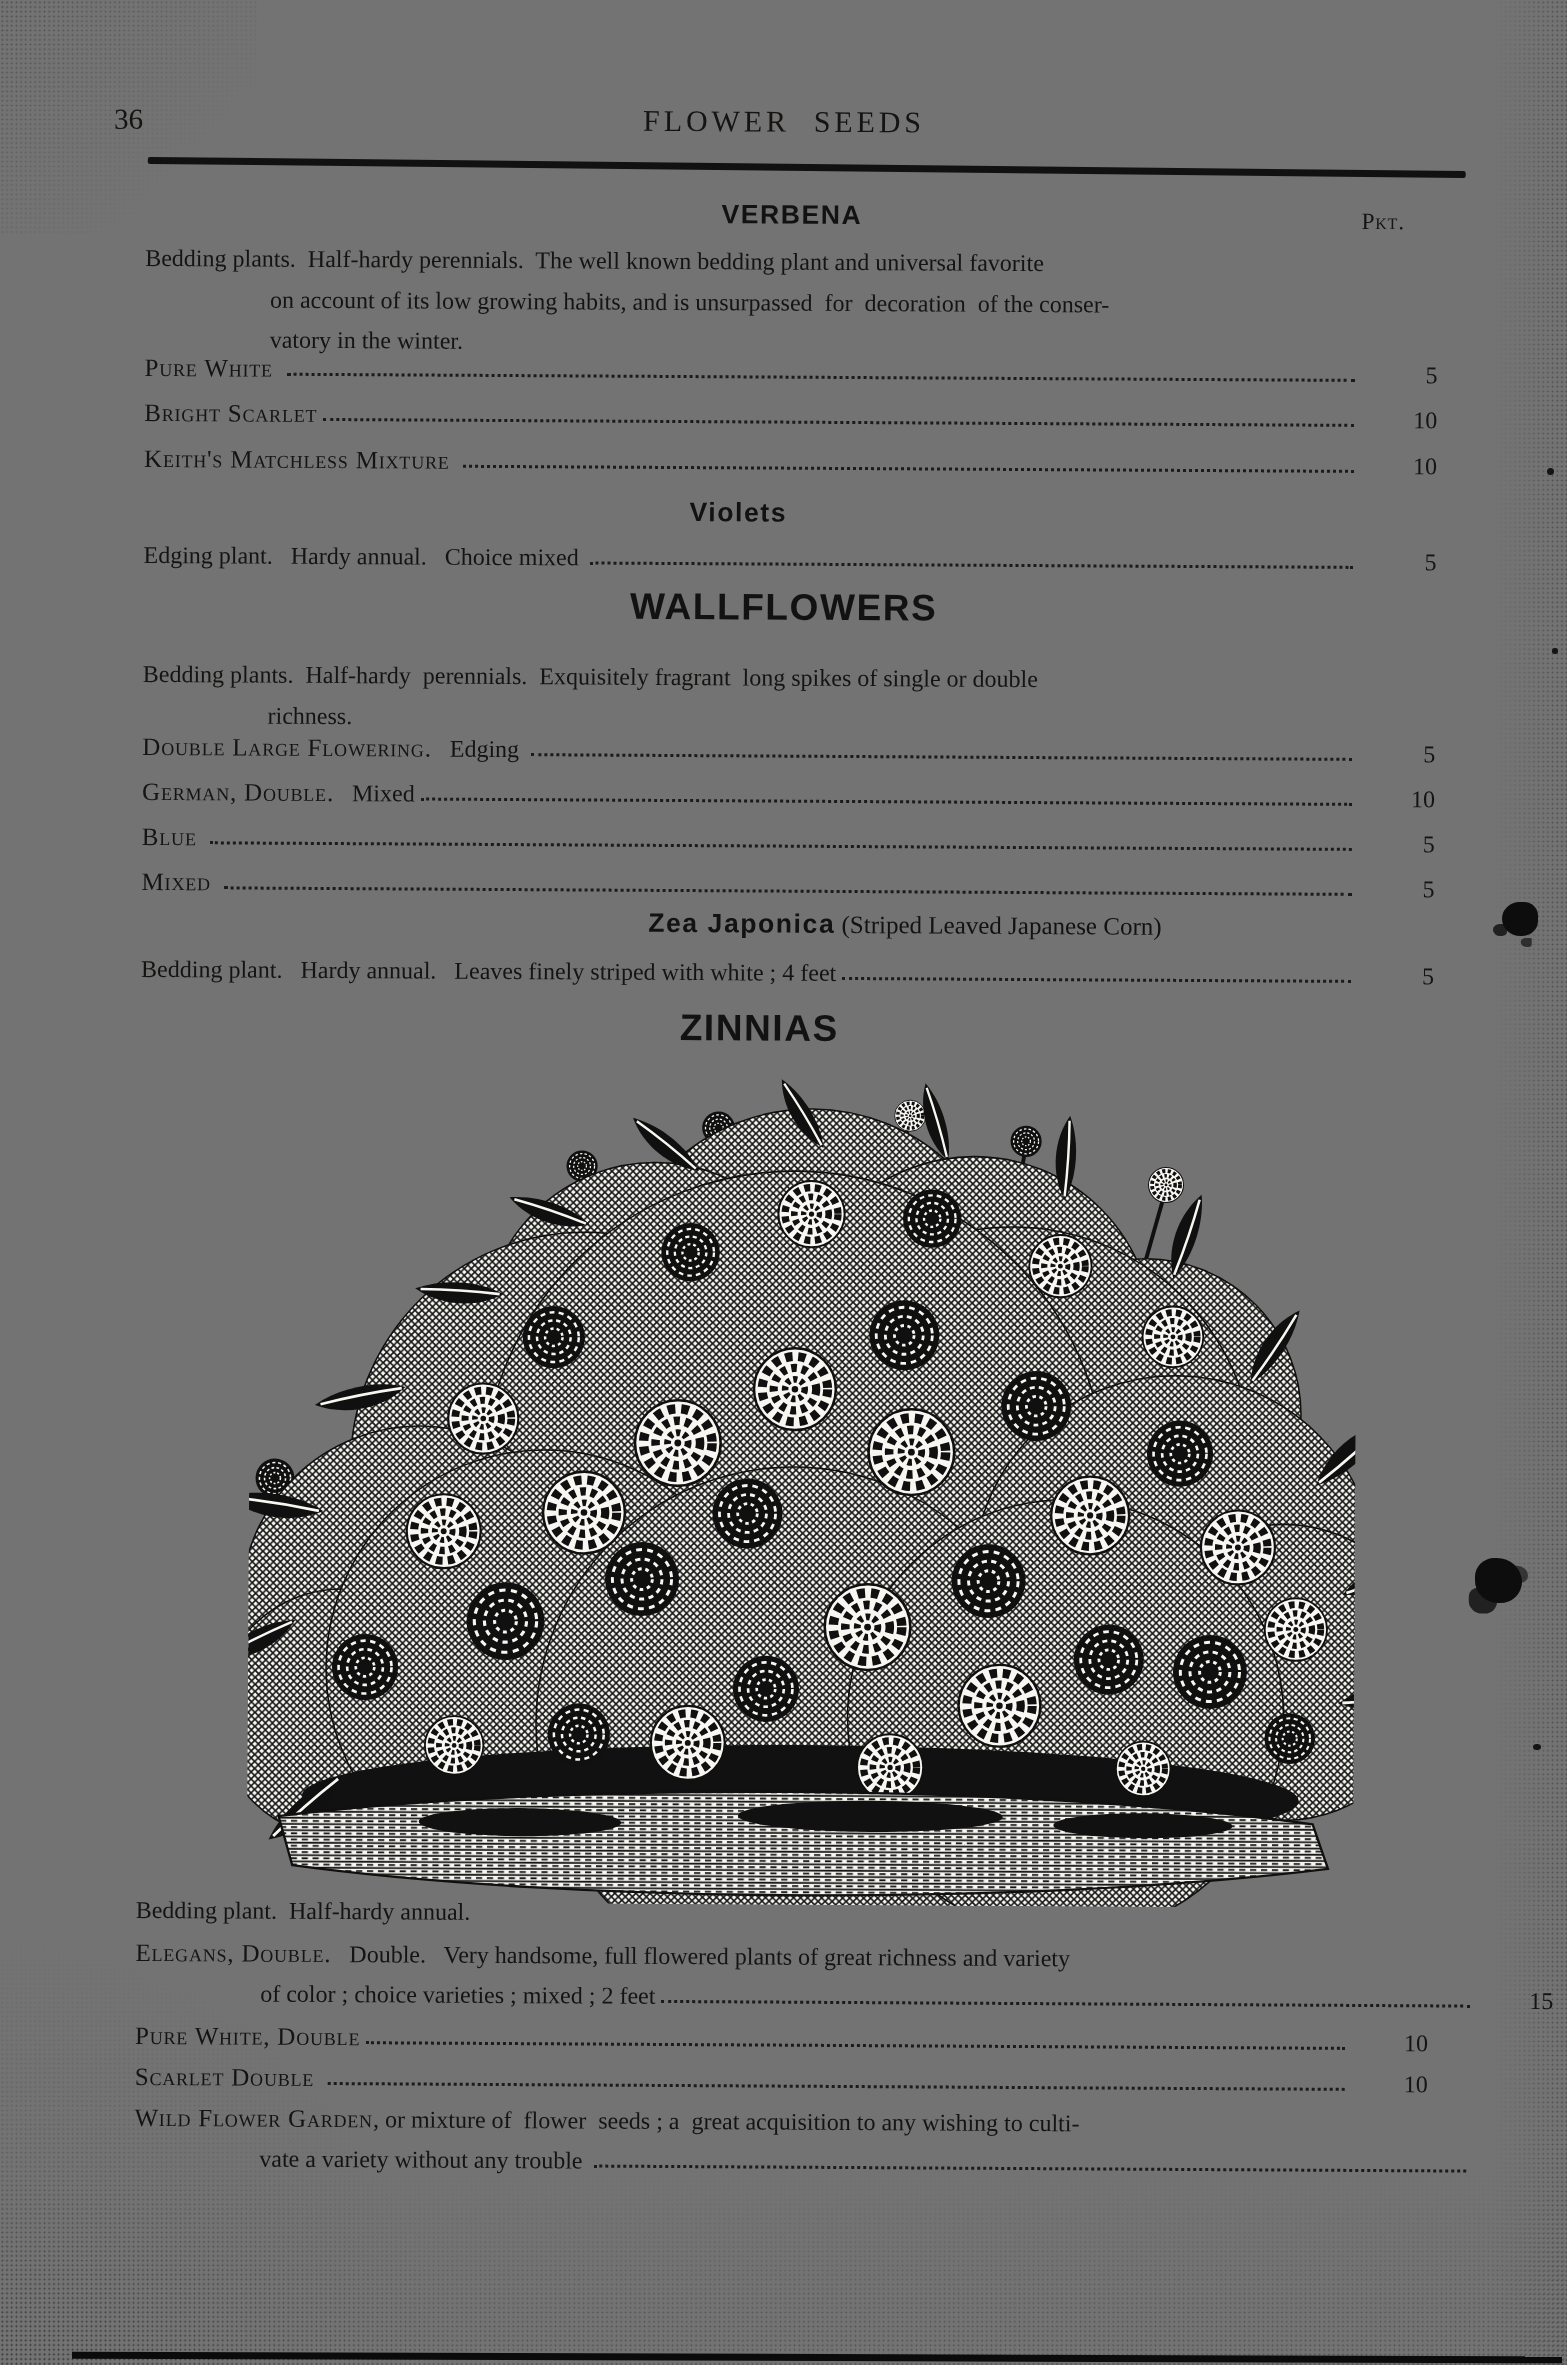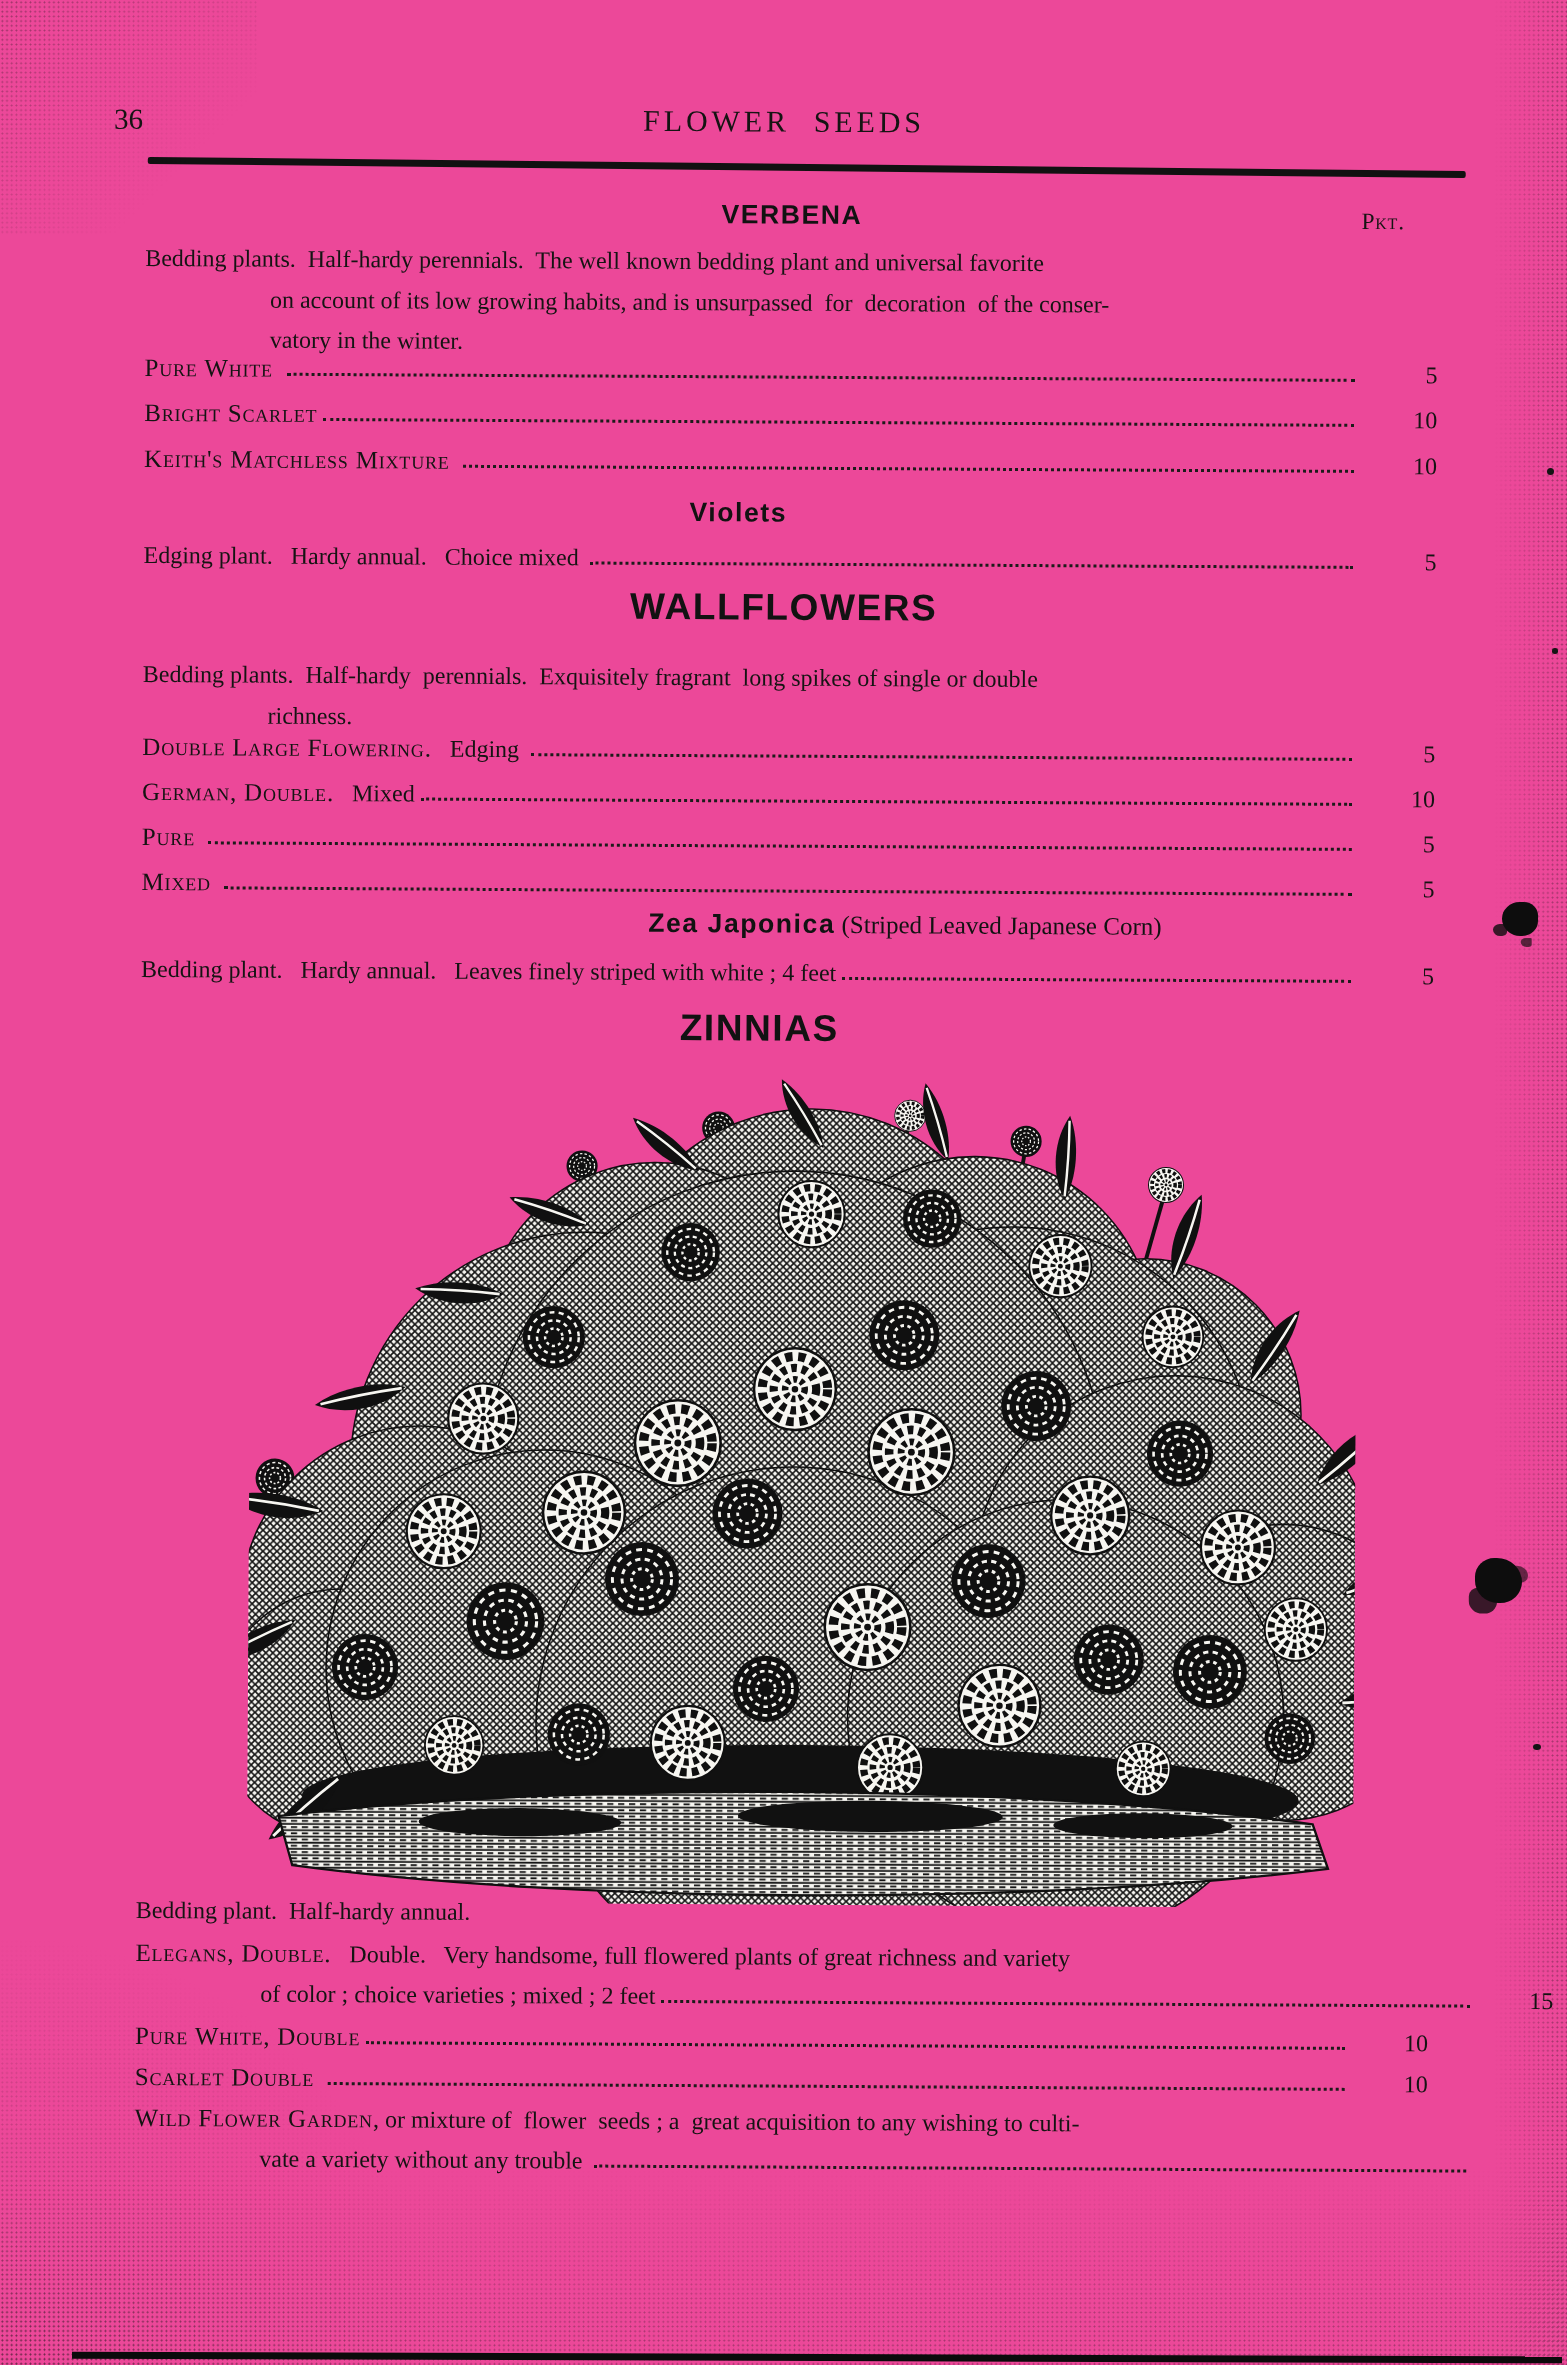--- a/index.html
+++ b/index.html
@@ -1,16 +1,16 @@
 <!DOCTYPE html>
 <html style="font-size:12.5px"><head>
 <meta charset="utf-8">
 <style>
   html,body{margin:0;padding:0;background:#3a3a3a;}
-  .page{position:relative;width:1568px;height:2366px;background:#ec4899;overflow:hidden;
+  .page{position:relative;width:1568px;height:2366px;background:#737373;overflow:hidden;
         font-family:"Liberation Serif",serif;color:#151413;}
   
   .speck{position:absolute;pointer-events:none;
          background-image:radial-gradient(rgba(20,20,20,.55) 0.8px,transparent 1.1px);
          background-size:4.7px 4.7px;}
   .corner-tl{top:0;left:0;width:257px;height:234px;
     -webkit-mask-image:linear-gradient(135deg,rgba(0,0,0,.75),transparent 72%);
             mask-image:linear-gradient(135deg,rgba(0,0,0,.75),transparent 72%);}
   .band-right{top:0;right:0;width:74px;height:2366px;
     -webkit-mask-image:linear-gradient(to left,rgba(0,0,0,.8),transparent);
@@ -103,21 +103,21 @@
       <span class="sc">Double Large Flowering.</span><span>   Edging </span>
       <span class="leader"></span>
       <span class="price">5</span>
     </div>
     <div class="row" style="top:776px;">
       <span class="sc">German, Double.</span><span>   Mixed</span>
       <span class="leader"></span>
       <span class="price">10</span>
     </div>
     <div class="row" style="top:821px;">
-      <span class="sc">Pure </span>
+      <span class="sc">Blue </span>
       <span class="leader"></span>
       <span class="price">5</span>
     </div>
     <div class="row" style="top:866px;">
       <span class="sc">Mixed </span>
       <span class="leader"></span>
       <span class="price">5</span>
     </div>
 
     <div class="h-sm" style="top:905px;left:263px;"><span>Zea Japonica</span><span class="zea-sub"> (Striped Leaved Japanese Corn)</span></div>

